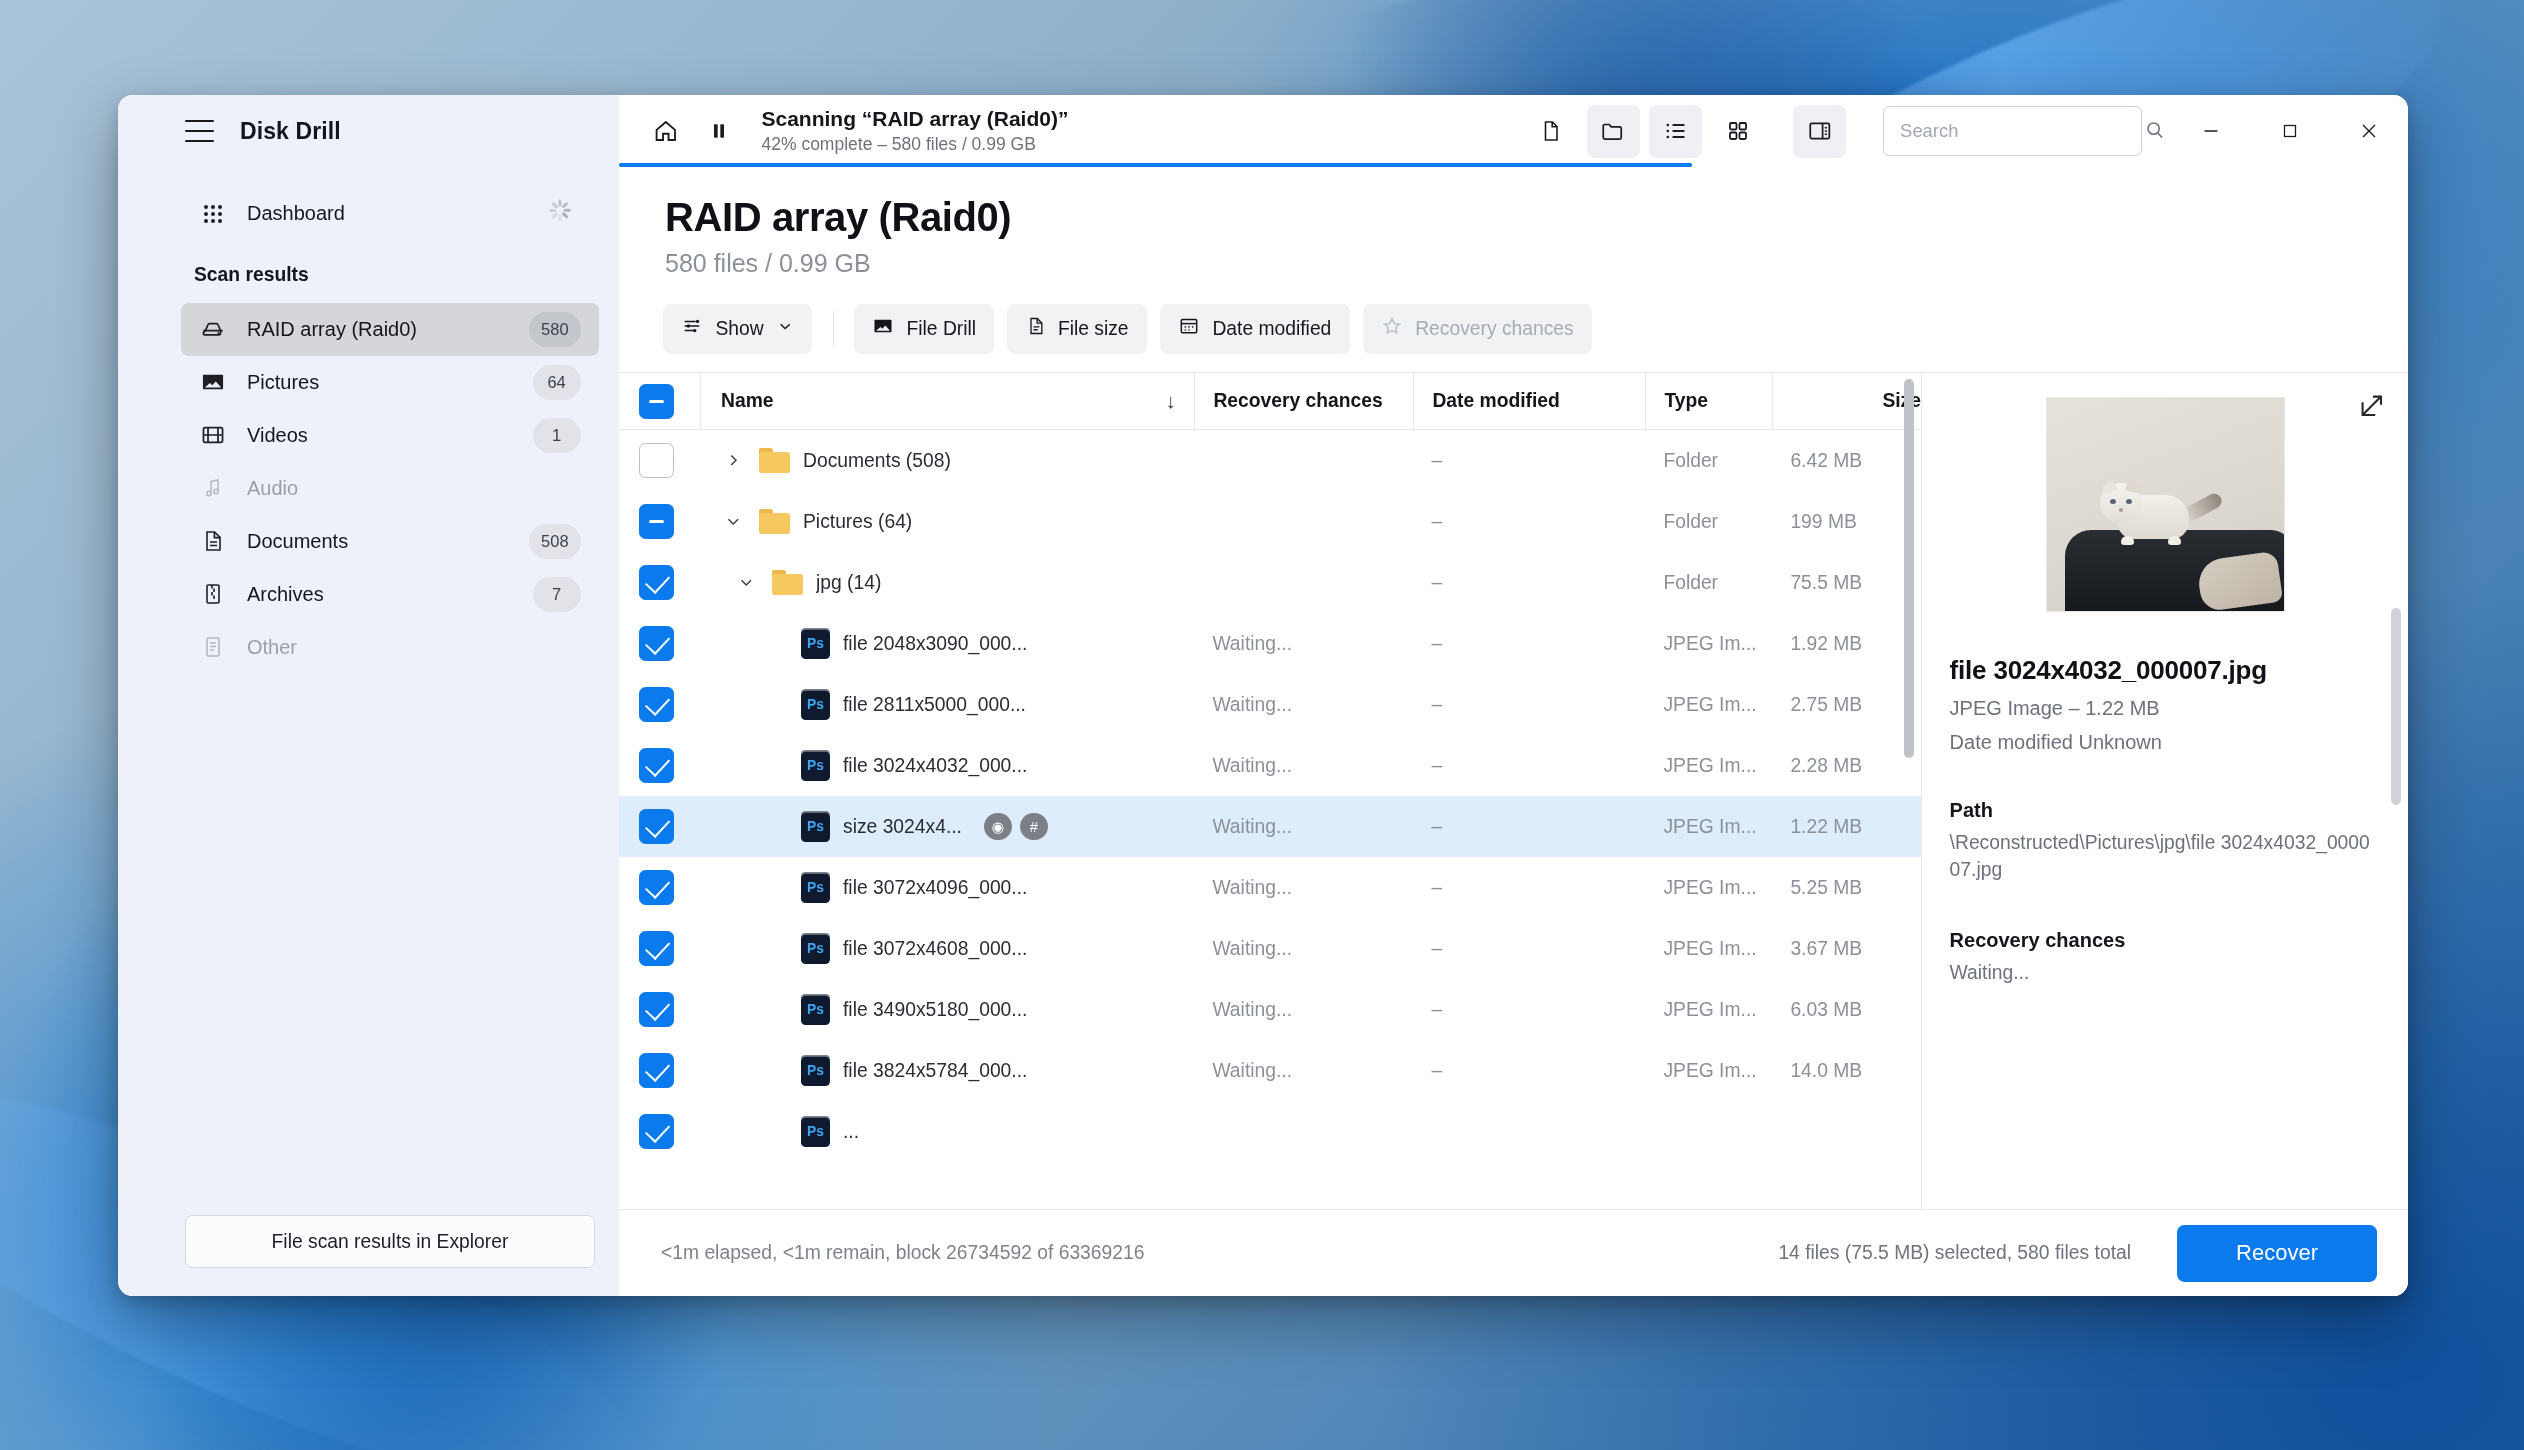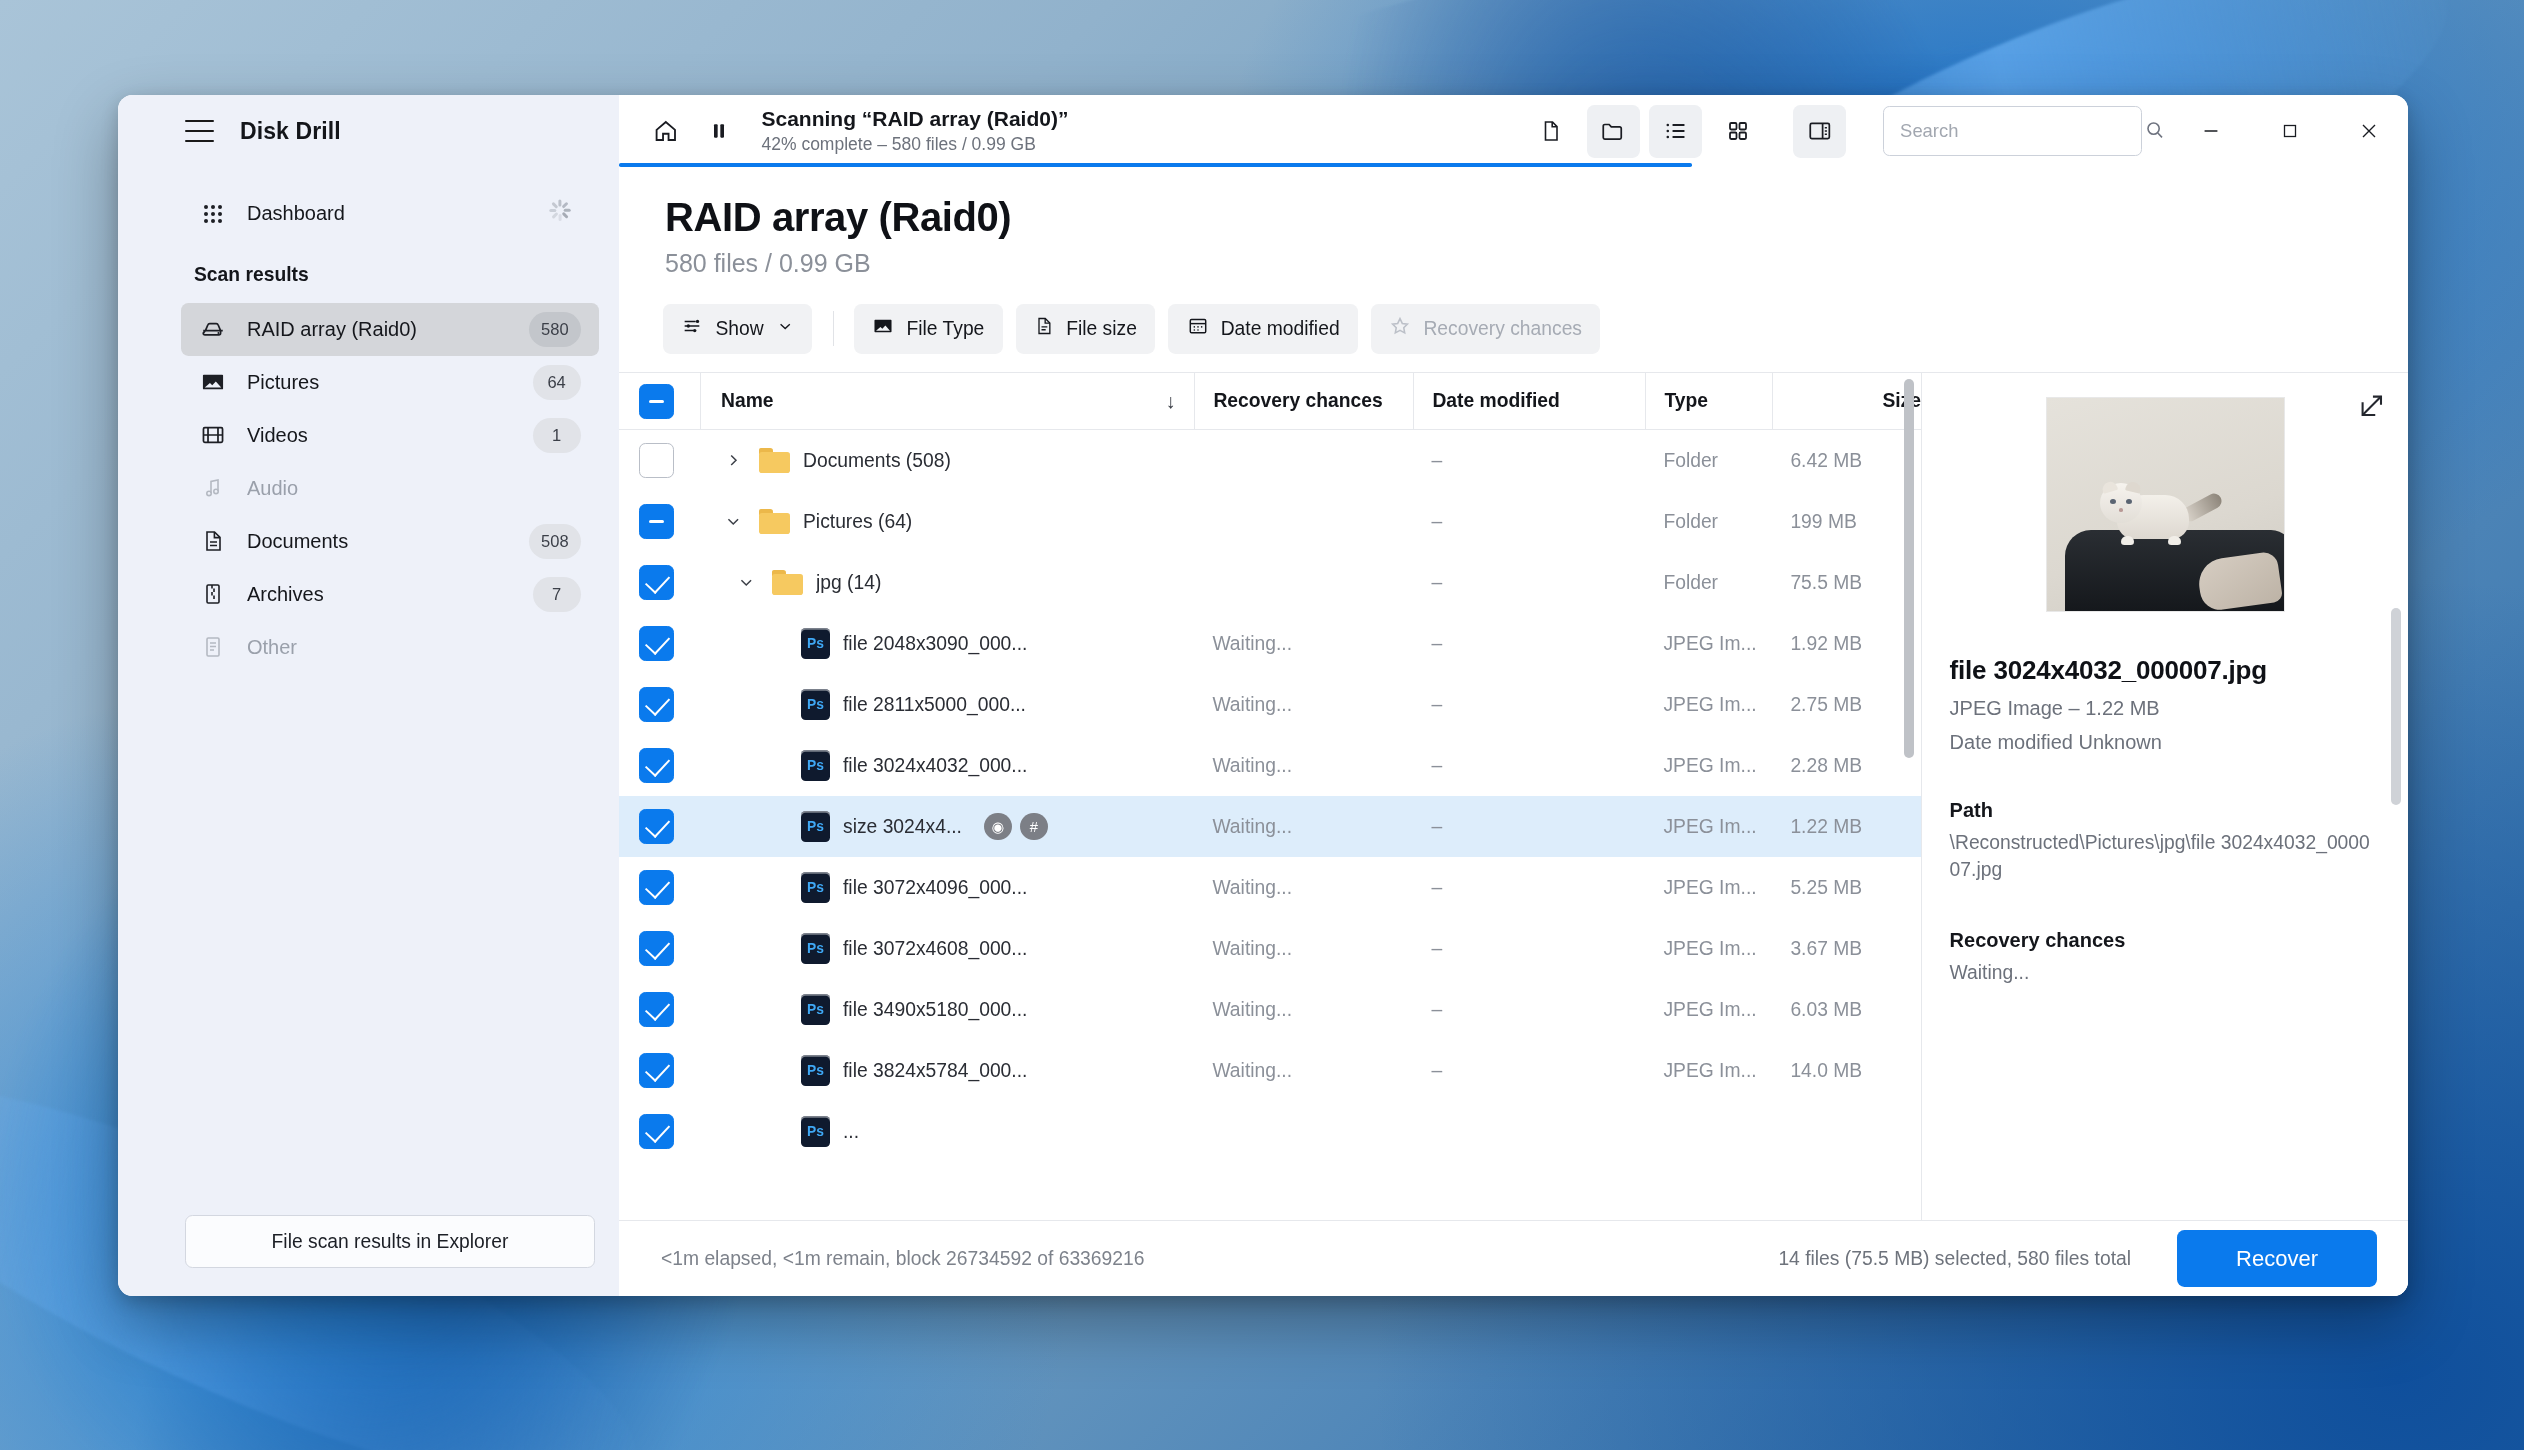--- a/index.html
+++ b/index.html
@@ -341,21 +341,21 @@
   .preview-info { padding: 18.4px 27.6px 0 27.6px; }
   .pv-name { font-size: 26px; font-weight: 700; color: #0f1116; letter-spacing: -0.2px; }
   .pv-line { font-size: 20px; color: #6c717b; margin-top: 11px; }
   .pv-h { font-size: 20px; font-weight: 700; color: #14161b; margin-top: 45px; }
   .pv-sub { font-size: 19.3px; color: #6c717b; margin-top: 7.4px; line-height: 1.42; word-break: break-all; }
 
   .pv-scroll { position: absolute; right: 7.4px; top: 235px; width: 9.2px; height: 197px; border-radius: 5.5px; background: #cfd2d7; }
 
   
   .statusbar {
-    height: 76px;
+    height: 87px;
     border-top: 0.9px solid #e6e8ec;
     display: flex; align-items: center;
     padding: 0 31px 0 42px;
     flex-shrink: 0;
     background: #fff;
   }
   .status-left { font-size: 19.3px; color: #7d828b; }
   .status-right { margin-left: auto; display: flex; align-items: center; gap: 46px; }
   .status-count { font-size: 19.3px; color: #6e737c; }
   .recover-btn {
@@ -622,21 +622,21 @@
 
           <div class="chip-sep"></div>
 
           <button class="chip">
             <span>
               <svg width="22" height="22" viewBox="0 0 24 24" fill="currentColor">
                 <path d="M3.5 5.2h17a.8.8 0 0 1 .8.8v12a.8.8 0 0 1-.8.8h-17a.8.8 0 0 1-.8-.8V6a.8.8 0 0 1 .8-.8zm.9 11.9h15.2l-5-5.6-3.3 3.6-2.1-2.1z"></path>
                   <circle cx="8.4" cy="9.3" r="1.5"></circle>
               </svg>
             </span>
-            <span>File Type</span>
+            <span>File Drill</span>
           </button>
 
           <button class="chip">
             <span>
               <svg width="20" height="22" viewBox="0 0 24 24" fill="none" stroke="currentColor" stroke-width="1.6">
                 <path d="M6 3h7.5L19 8.4V21H6z"></path>
                   <path d="M13.4 3v5.6H19"></path>
                   <path d="M9 13h7M9 16.5h5"></path>
               </svg>
             </span>

